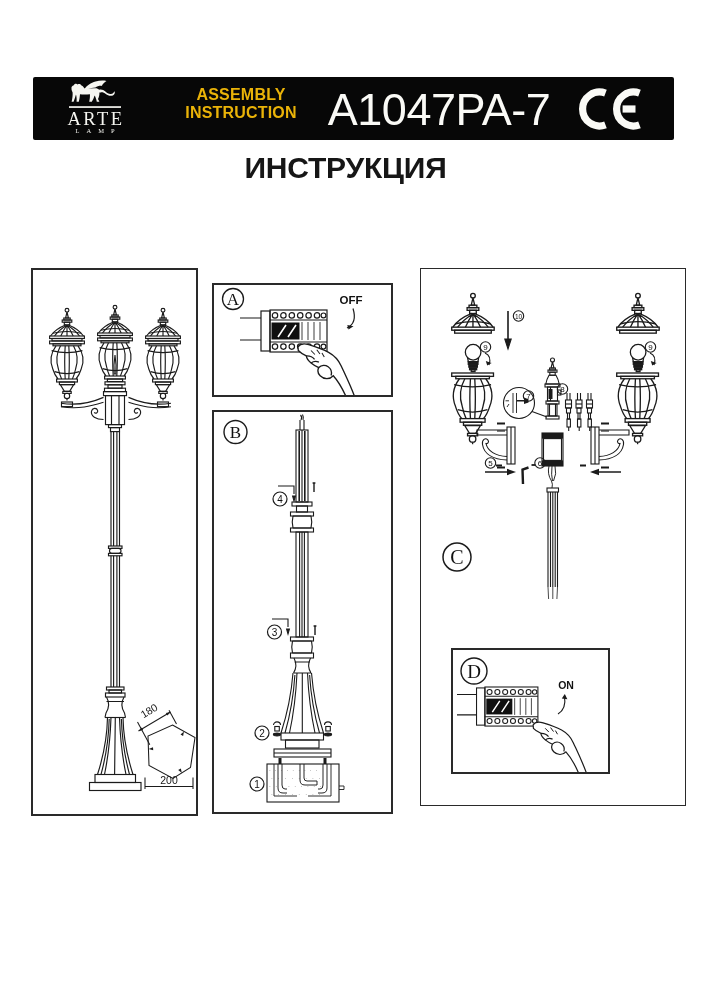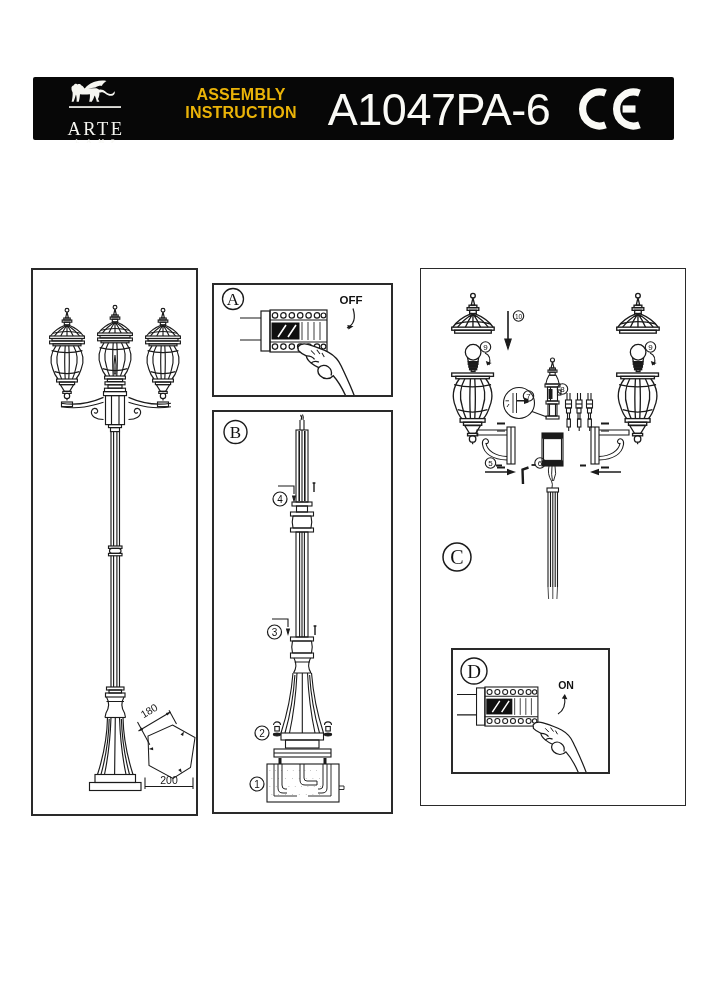--- a/index.html
+++ b/index.html
@@ -4,21 +4,21 @@
 <style>
   html,body{margin:0;padding:0;background:#fff;}
   .page{position:relative;width:717px;height:1000px;background:#fff;overflow:hidden;
         font-family:"Liberation Sans",sans-serif;color:#111;}
   
   .header-bar{position:absolute;left:33px;top:77px;width:641px;height:63px;background:#070707;
               border-radius:2px;}
   .logo{position:absolute;left:28px;top:1px;width:68px;height:60px;text-align:center;color:#f5f5f0;}
   .logo-lion{display:block;margin:2px auto 0;}
   .logo-arte{font-family:"Liberation Serif",serif;font-size:18.5px;letter-spacing:2.5px;
-             line-height:15px;margin-top:13px;padding-left:2px;}
+             line-height:15px;margin-top:3px;padding-left:2px;}
   .logo-lamp{font-family:"Liberation Serif",serif;font-size:6.5px;letter-spacing:7px;
              line-height:7px;padding-left:7px;}
   .doc-type{position:absolute;left:150px;top:9px;width:116px;text-align:center;color:#eab308;
             font-weight:bold;font-size:16px;line-height:17.5px;letter-spacing:.2px;}
   .model-no{position:absolute;left:287px;top:7px;width:238px;text-align:center;color:#fafaf6;
             font-size:45px;letter-spacing:-0.5px;font-weight:400;white-space:nowrap;}
   .ce-mark{position:absolute;left:544px;top:9px;}
   
   .doc-title{position:absolute;left:0;top:151px;width:691px;text-align:center;
              font-size:30px;font-weight:bold;letter-spacing:-0.2px;color:#161616;}
@@ -46,30 +46,31 @@
           <rect x="5" y="26.2" width="52" height="1.7"></rect>
         </g>
       </svg>
       <div class="logo-arte">ARTE</div>
       <div class="logo-lamp">LAMP</div>
     </div>
     <div class="doc-type">
       <div>ASSEMBLY</div>
       <div>INSTRUCTION</div>
     </div>
-    <div class="model-no">A1047PA-6</div>
+    <div class="model-no">A1047PA-7</div>
     <svg class="ce-mark" width="66" height="46" viewBox="0 0 66 46" role="img" aria-label="CE">
       <g fill="none" stroke="#fafaf6" stroke-width="7.2">
         <path d="M28.5,7.2 A16.9,16.9 0 1 0 28.5,38.8"></path>
         <path d="M62.5,7.2 A16.9,16.9 0 1 0 62.5,38.8"></path>
         <line x1="45.6" y1="23" x2="58.5" y2="23"></line>
       </g>
     </svg>
   </div>
 
+  <div class="doc-title">ИНСТРУКЦИЯ</div>
 
   <div class="panel" id="panel-overview">
     <svg width="163" height="544" viewBox="0 0 163 544">
       <defs>
         <g id="cap">
           <circle cx="18" cy="2.2" r="1.9" fill="none"></circle>
           <path d="M18,4 L16.6,10 L19.4,10 Z" fill="none"></path>
           <rect x="14.8" y="10" width="6.4" height="2"></rect>
           <rect x="13.2" y="12" width="9.6" height="2.2"></rect>
           <rect x="15.3" y="14.2" width="5.4" height="2.6"></rect>

